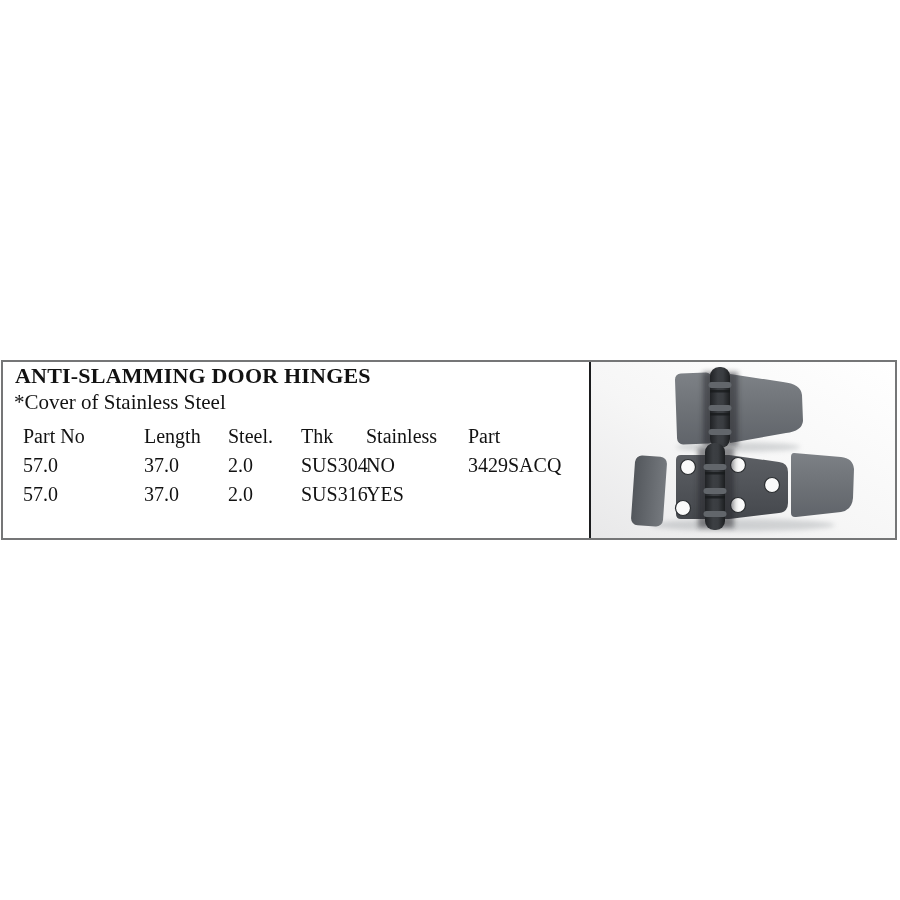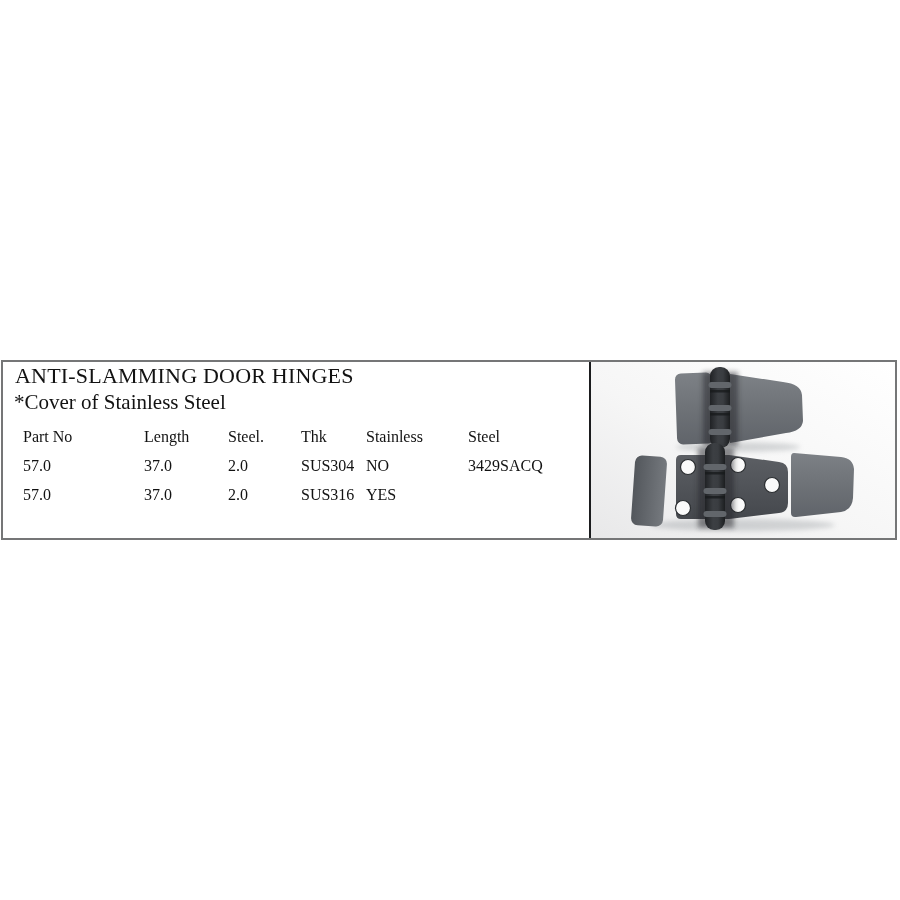--- a/index.html
+++ b/index.html
@@ -7,47 +7,47 @@
     width:900px;height:900px;background:#ffffff;position:relative;overflow:hidden;
     font-family:"Liberation Serif","DejaVu Serif",serif;color:#121212;
   }
   .panel{
     position:absolute;left:1px;top:360px;width:896px;height:180px;
     border:2px solid #757677;box-sizing:border-box;background:#ffffff;
   }
   .divider{position:absolute;left:586px;top:0;width:2px;height:100%;background:#1b1c1e;}
   .text-cell{position:absolute;left:0;top:0;width:586px;height:100%;}
   .title{
-    position:absolute;left:12px;top:1px;font-size:22px;font-weight:normal;
+    position:absolute;left:12px;top:1px;font-size:22px;font-weight:bold;
     line-height:26px;letter-spacing:.2px;white-space:nowrap;
   }
   .note{position:absolute;left:11px;top:27px;font-size:21px;line-height:26px;white-space:nowrap;}
   .spec{
     position:absolute;left:19px;top:60px;display:grid;
     grid-template-columns:121px 84px 73px 65px 102px 80px;
-    font-size:16px;line-height:29px;
+    font-size:20px;line-height:29px;
   }
   .spec span{white-space:nowrap;padding-left:1px;}
   .photo-cell{position:absolute;left:588px;top:0;width:304px;height:176px;}
   .photo-cell svg{display:block;width:100%;height:100%;}
 </style>
 </head>
 <body>
 
 <div class="panel">
   <div class="text-cell">
     <div class="title">ANTI-SLAMMING DOOR HINGES</div>
     <div class="note">*Cover of Stainless Steel</div>
     <div class="spec">
       <span>Part No</span>
       <span>Length</span>
       <span>Steel.</span>
       <span>Thk</span>
       <span>Stainless</span>
-      <span>Steel</span>
+      <span>Part</span>
 
       <span>57.0</span>
       <span>37.0</span>
       <span>2.0</span>
       <span>SUS304</span>
       <span>NO</span>
 
       <span>3429SACQ</span>
       <span>57.0</span>
       <span>37.0</span>

